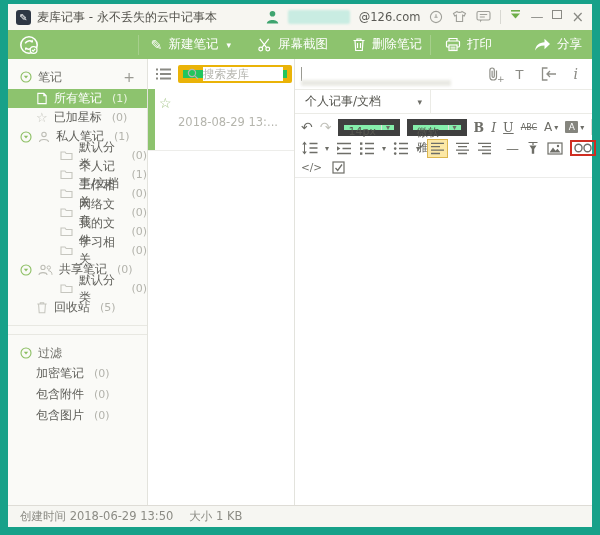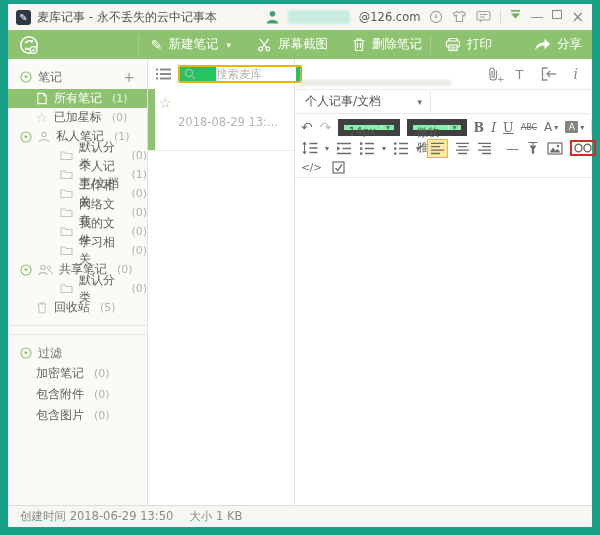--- a/index.html
+++ b/index.html
@@ -37,21 +37,21 @@
   .scount { font-size:11px; color:#b3b3ac; margin-left:4px; }
   .sel { background:#8dc36e; color:#fff; }
   .sel .scount { color:#eaf4e0; }
   .sdivider { height:1px; background:#e8e8e2; margin:8px 0; }
   .side-sec { height:20px; display:flex; align-items:center; padding-left:28px; color:#aaaaa2; }
   .starglyph { color:#c5c5be; font-size:13px; }
 
   
   .notelist { width:147px; background:#fff; border-right:1px solid #e3e3dd; display:flex; flex-direction:column; }
   .nl-head { height:30px; display:flex; align-items:center; padding:0 8px; gap:7px; flex:0 0 auto; }
-  .searchbox { flex:1; height:18px; border:2px solid #eab308; border-radius:2px; background:#22c55e; display:flex; align-items:center; padding:0 4px; gap:20px; }
+  .searchbox { flex:1; height:18px; border:5px solid #eab308; border-radius:2px; background:#22c55e; display:flex; align-items:center; padding:0 4px; gap:4px; }
   .searchbox input { border:0; outline:0; width:80px; font-size:11.5px; color:#55554f; font-family:inherit; }
   .searchbox input::placeholder { color:#b5b5ae; }
   .nitem { height:62px; border-bottom:1px solid #ededea; position:relative; padding:8px 8px 0 24px; }
   .nitem .stripe { position:absolute; left:0; top:0; width:7px; height:100%; background:#8dc36e; }
   .nitem .nstar { position:absolute; left:11px; top:6px; color:#a3c487; font-size:14px; }
   .ndate { position:absolute; left:30px; top:26px; font-size:11.5px; color:#b5b5ad; }
 
   
   .editor { flex:1; display:flex; flex-direction:column; min-width:0; }
   .ed-titlerow { height:30px; position:relative; display:flex; align-items:center; padding:0 14px 0 6px; flex:0 0 auto; }

